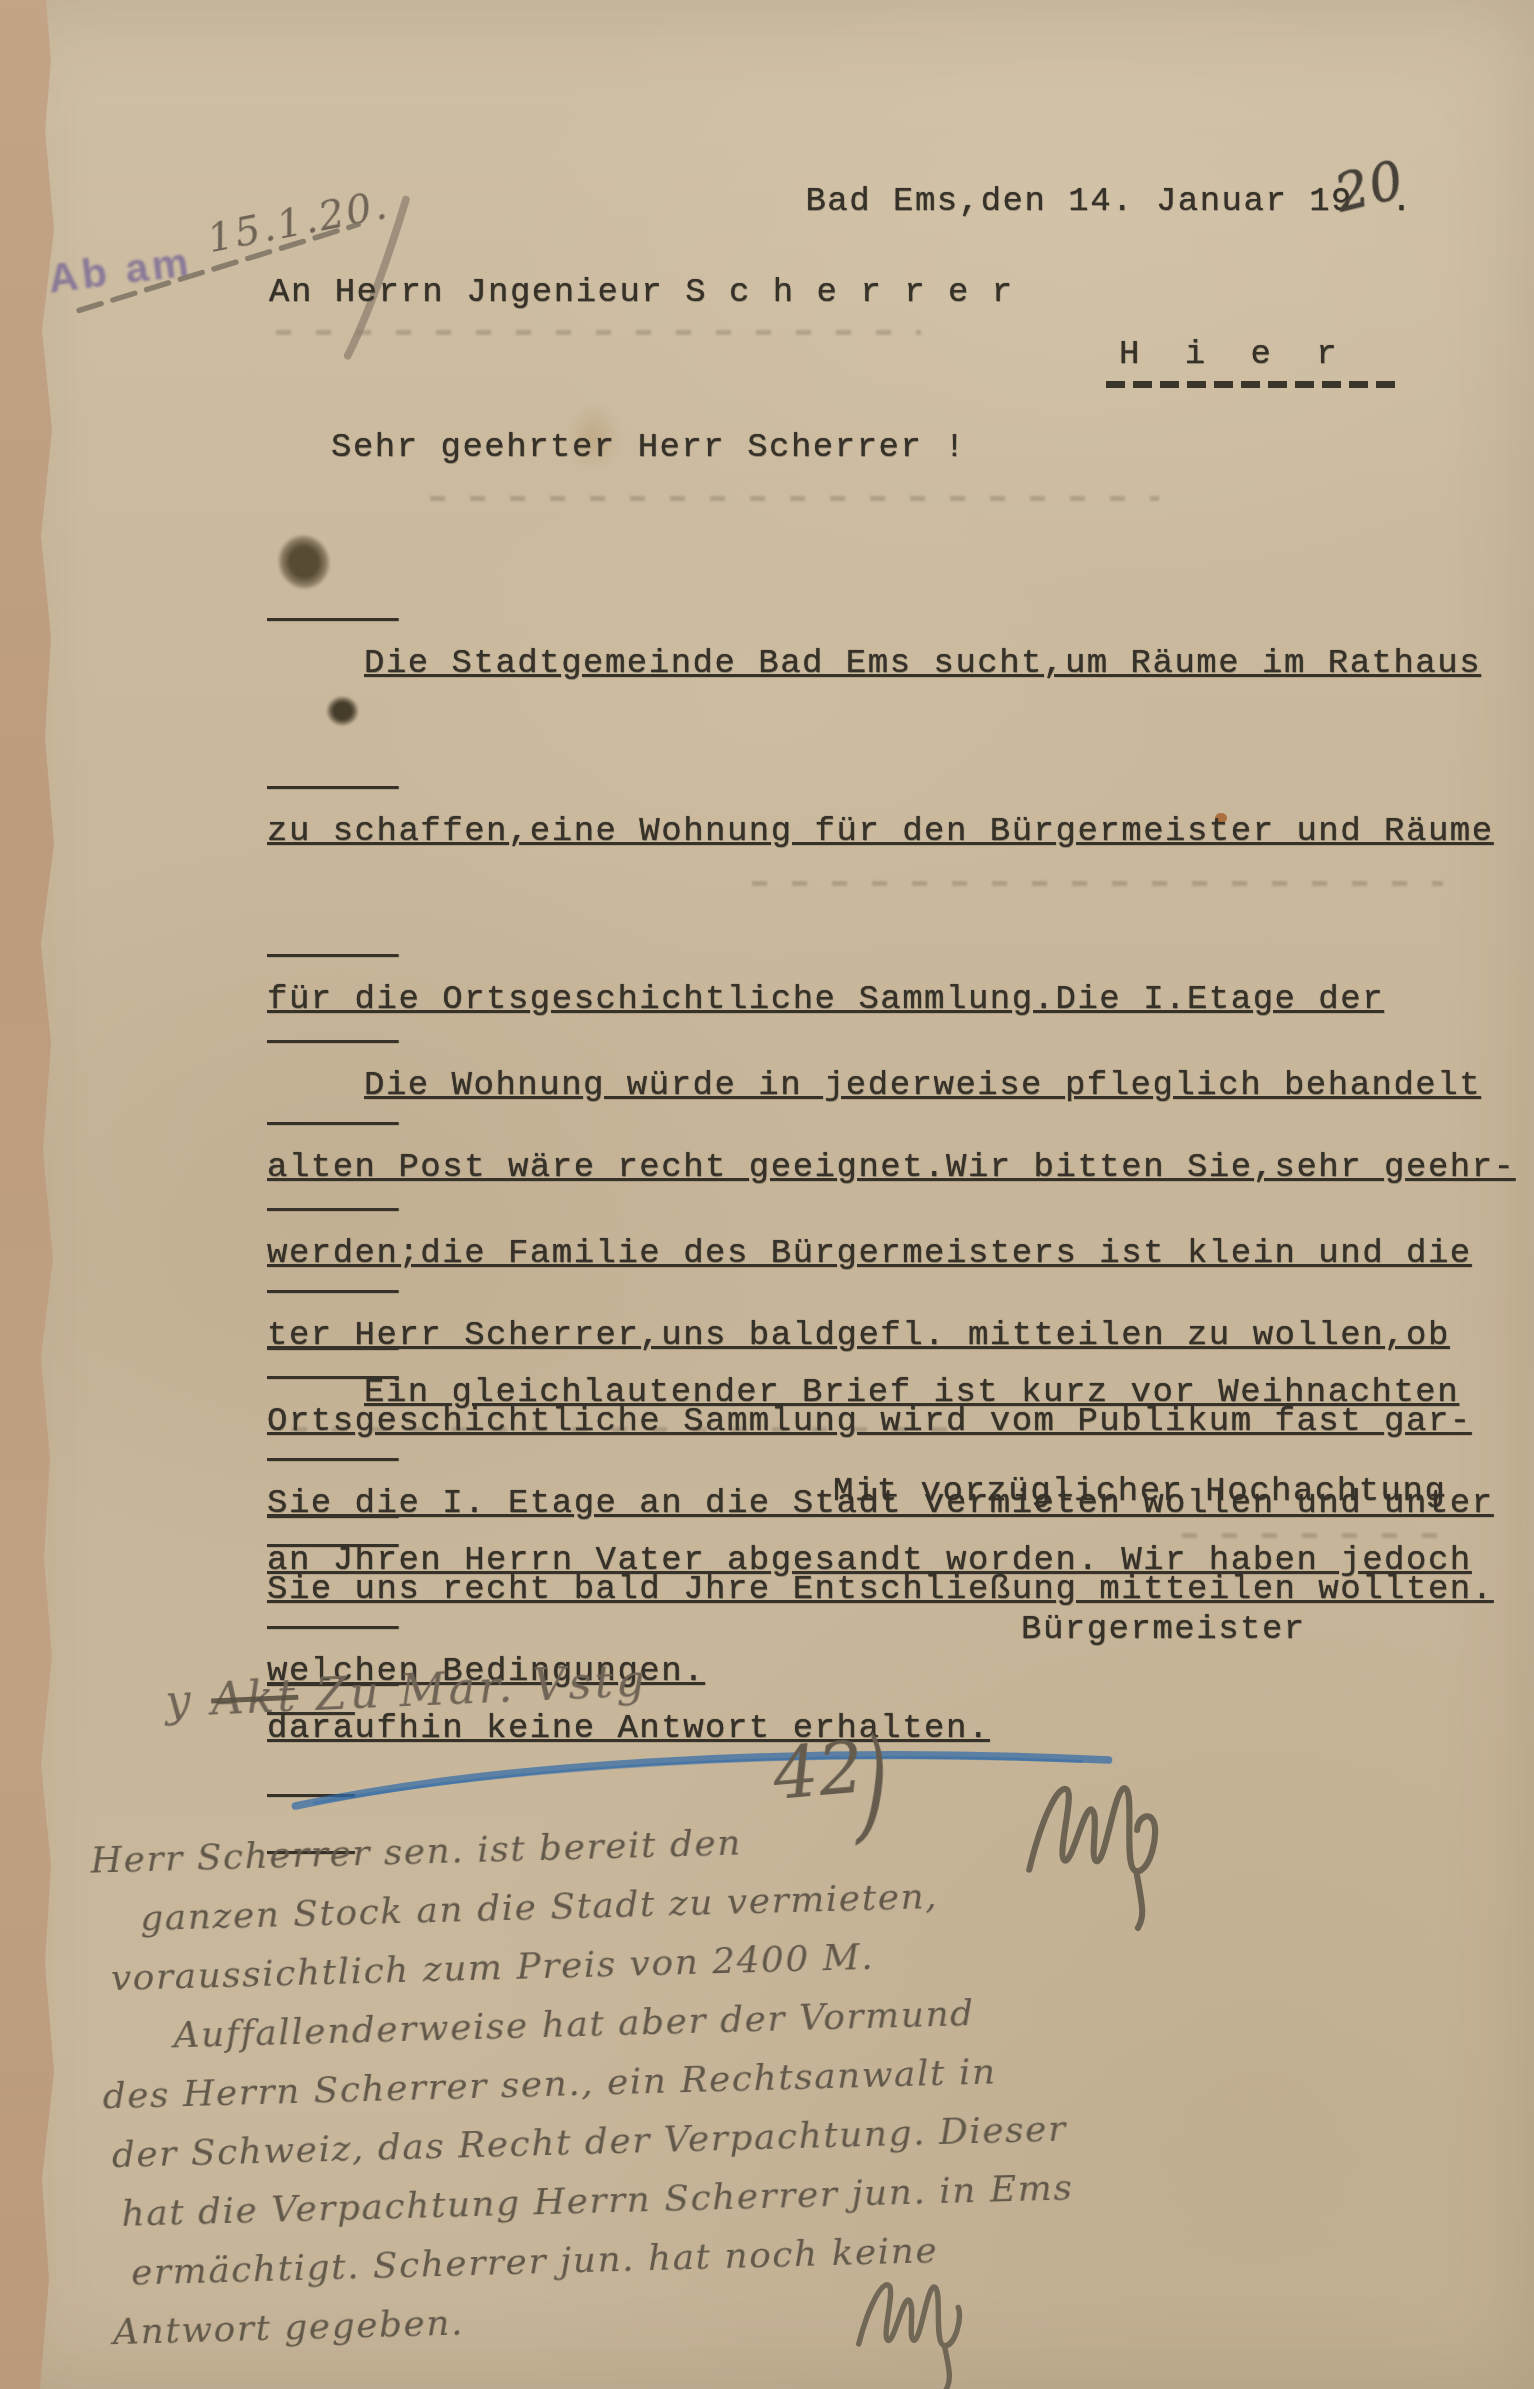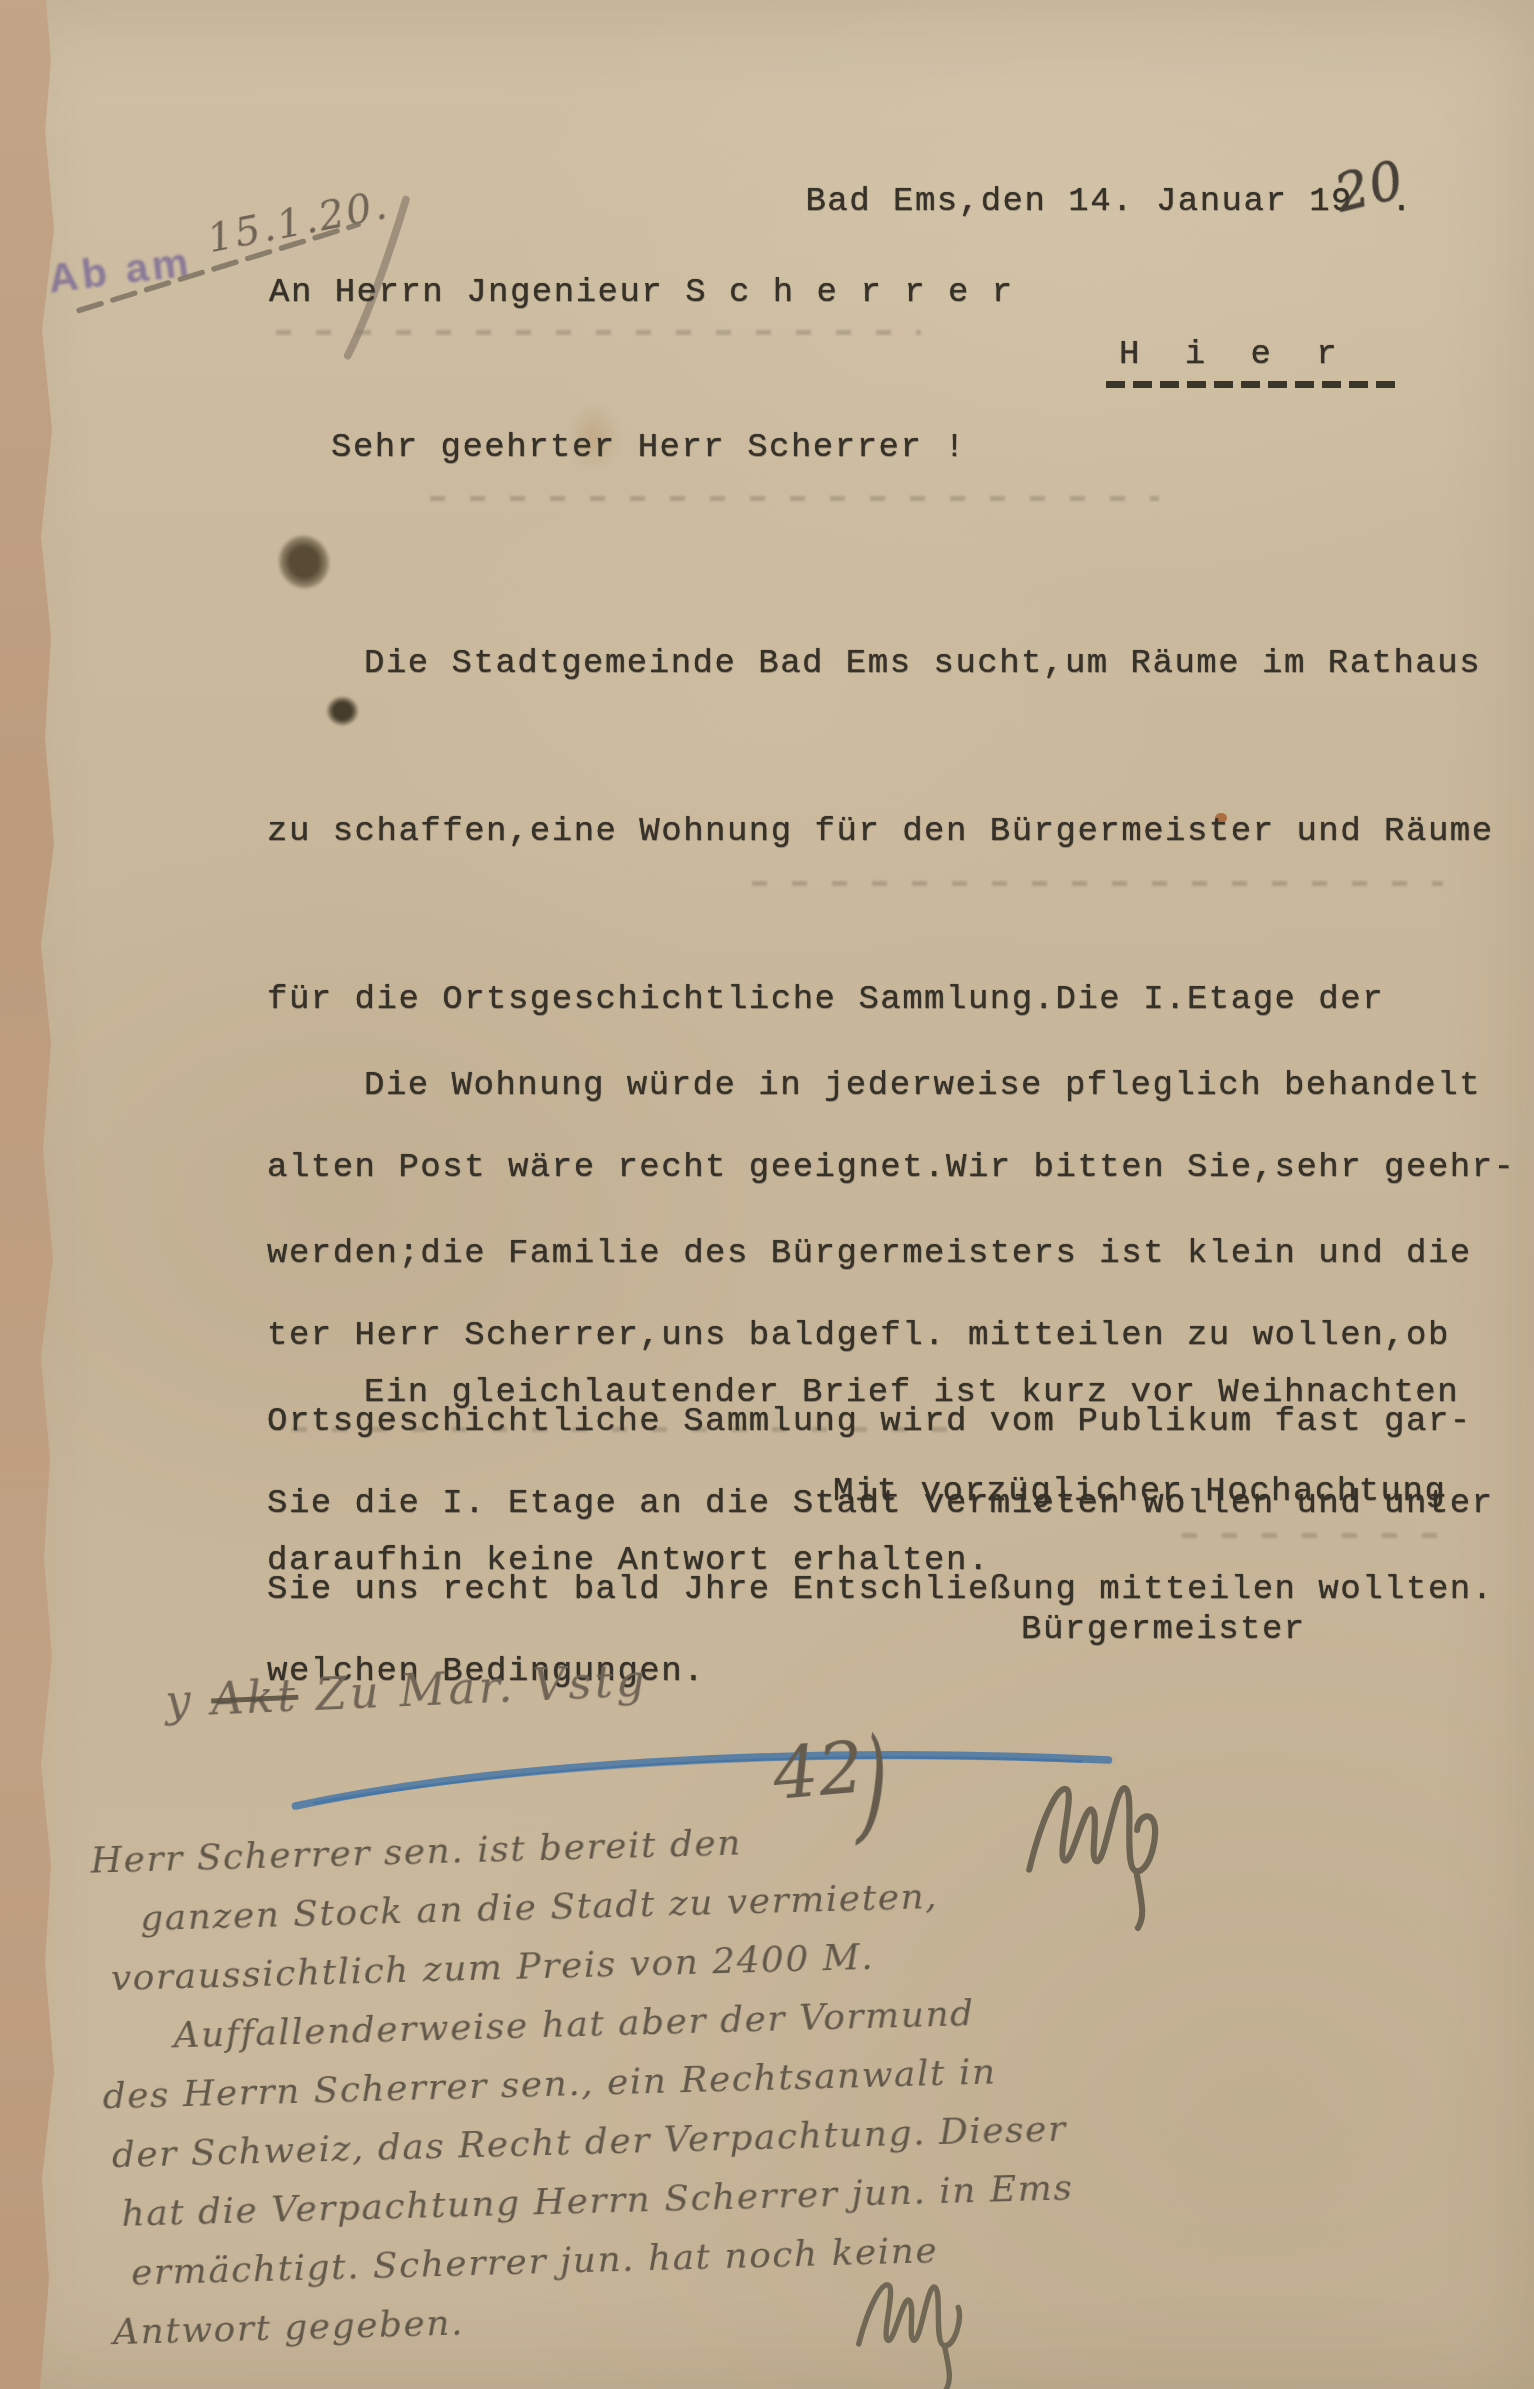--- a/index.html
+++ b/index.html
@@ -18,21 +18,21 @@
       linear-gradient(180deg,#cfbfa4 0%,#cab99d 25%,#c7b599 55%,#cab89c 85%,#c6b498 100%);
     clip-path:polygon(46px 0px,1535px 0px,1535px 2389px,40px 2389px,49px 2279px,42px 2179px,54px 2072px,45px 1964px,51px 1865px,41px 1765px,52px 1657px,44px 1558px,50px 1458px,41px 1358px,53px 1258px,43px 1151px,51px 1044px,41px 944px,54px 844px,45px 737px,51px 637px,41px 537px,52px 430px,42px 330px,54px 230px,45px 130px,51px 61px);
     box-shadow:inset 0 0 92px rgba(90,70,40,.18);
   }
   .typed{
     position:absolute;font-family:"Liberation Mono","DejaVu Sans Mono",monospace;
     font-size:34px;letter-spacing:1.5px;color:#36322a;white-space:pre;
     text-shadow:0 0 1px rgba(48,42,30,.85),0.5px 0.5px 0 rgba(48,42,30,.3);
     filter:blur(0.2px);
   }
-  .para{line-height:56px;}
+  .para{line-height:56px;text-decoration:underline;}
   .para .ln{height:56px;}
   .ind{padding-left:97px;}
   .hand{
     position:absolute;font-family:"DejaVu Serif","Liberation Serif",serif;
     font-style:italic;color:#5f574a;filter:blur(0.2px);
   }
   .pencil{color:#6f6456;}
   .ghost{
     position:absolute;height:5.4px;opacity:.4;filter:blur(0.9px);
     background:repeating-linear-gradient(90deg,rgba(70,62,48,.55) 0 15.3px,rgba(70,62,48,0) 15.3px 40px);
@@ -98,20 +98,21 @@
 
     <div class="typed para" style="left:267px;top:945px;">
       <div class="ln ind">Die Wohnung würde in jederweise pfleglich behandelt</div>
       <div class="ln">werden;die Familie des Bürgermeisters ist klein und die</div>
       <div class="ln">Ortsgeschichtliche Sammlung wird vom Publikum fast gar-</div>
       <div class="ln">Sie uns recht bald Jhre Entschließung mitteilen wollten.</div>
     </div>
 
     <div class="typed para" style="left:267px;top:1252px;">
       <div class="ln ind">Ein gleichlautender Brief ist kurz vor Weihnachten</div>
+      <div class="ln">an Jhren Herrn Vater abgesandt worden. Wir haben jedoch</div>
       <div class="ln">daraufhin keine Antwort erhalten.</div>
     </div>
 
     <div class="typed" style="left:833px;top:1472px;">Mit vorzüglicher Hochachtung</div>
     <div class="typed" style="left:1021px;top:1610px;text-align:right;">Bürgermeister</div>
 
     <div class="hand pencil" style="left:165px;top:1664px;font-size:45px;transform:rotate(-2.5deg);letter-spacing:3.1px;">
       <span>y </span><span class="struck">Akt</span><span> Zu Mar. Vstg</span>
     </div>
     <svg class="ink" style="left:284px;top:1723px;" width="859" height="100" viewBox="0 0 1120 130">

